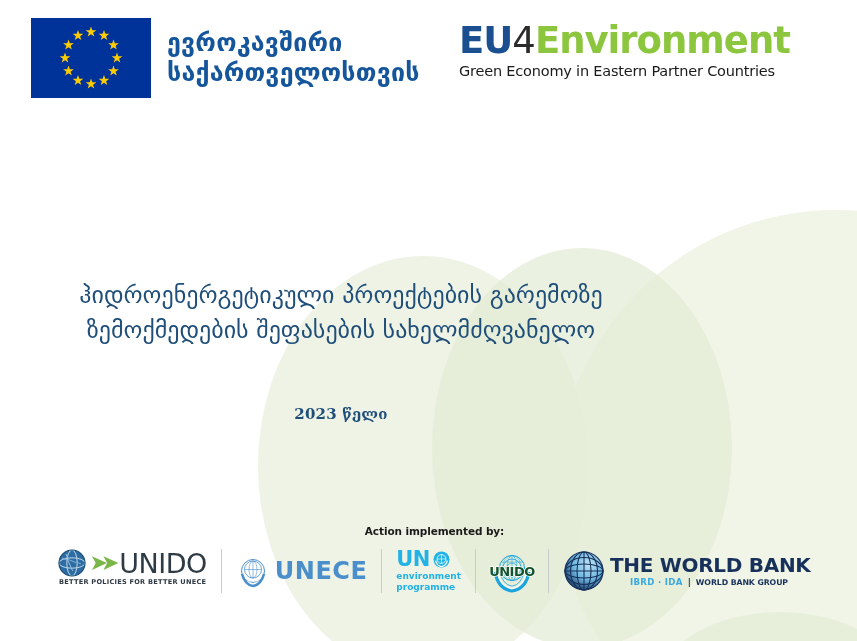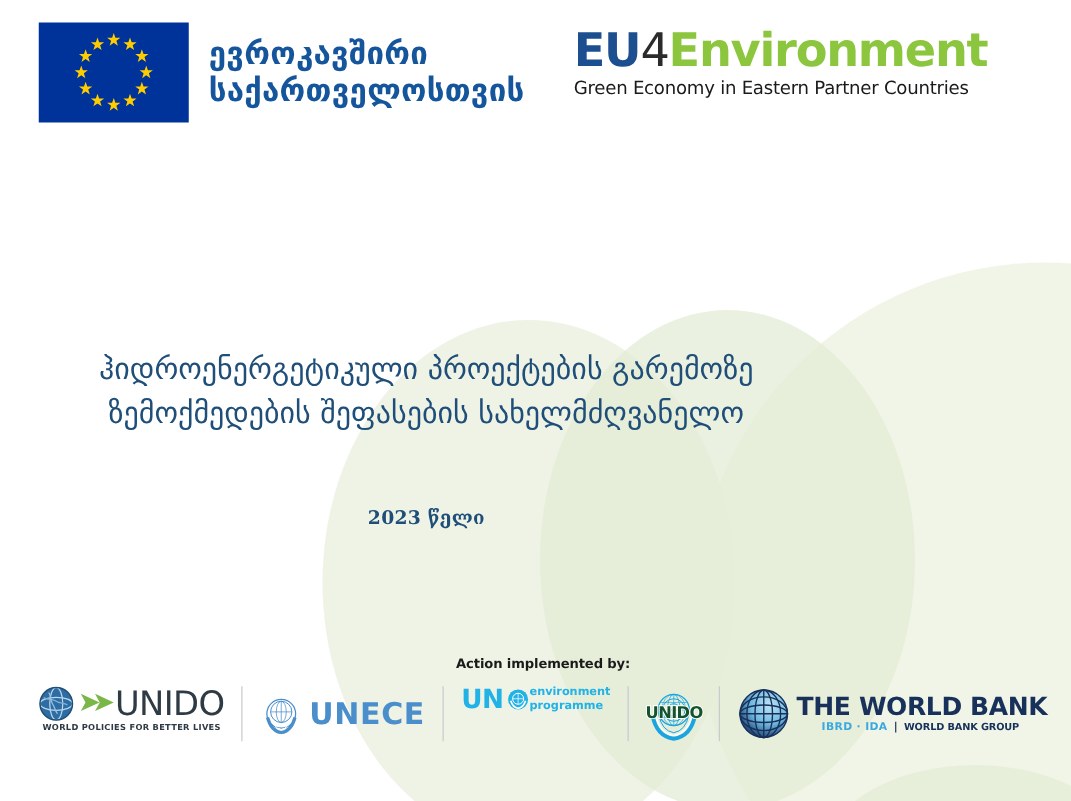--- a/index.html
+++ b/index.html
@@ -223,21 +223,21 @@
     font-family: "DejaVu Sans", sans-serif;
     font-size: 24px;
     font-weight: 700;
     color: #4a8ecb;
     letter-spacing: .5px;
     margin-left: 5px;
     line-height: 1;
   }
 
   
-  .unep { align-items: flex-start; gap: 1px; }
+  .unep { flex-direction: column; align-items: flex-start; gap: 1px; }
   .unep-top { display: flex; align-items: center; gap: 3px; }
   .unep-un {
     font-family: "DejaVu Sans", sans-serif;
     font-size: 21px;
     font-weight: 700;
     color: #21b2e6;
     line-height: 1;
     letter-spacing: -.5px;
   }
   .unep-sub {
@@ -356,21 +356,21 @@
             <circle cx="14" cy="14" r="13" fill="#2e6da4"></circle>
             <ellipse cx="14" cy="14" rx="13" ry="5.2" fill="none" stroke="#bcd7ea" stroke-width="1"></ellipse>
             <ellipse cx="14" cy="14" rx="5.2" ry="13" fill="none" stroke="#bcd7ea" stroke-width="1"></ellipse>
             <path d="M4 9c3 2 7 1 10 3s6 1 9 3" fill="none" stroke="#7fb2d8" stroke-width="1"></path>
             <path d="M8 5c2 3 1 6 3 9s2 6 4 8" fill="none" stroke="#9ac4e0" stroke-width="1"></path>
             <circle cx="14" cy="14" r="13" fill="none" stroke="#1d4f77" stroke-width="1.2"></circle>
           </svg>
           <span class="chev">➤➤</span>
           <span class="oecd-word">UNIDO</span>
         </div>
-        <div class="oecd-sub">WORLD POLICIES FOR BETTER LIVES</div>
+        <div class="oecd-sub">BETTER POLICIES FOR BETTER UNECE</div>
       </div>
 
       <div class="divider"></div>
 
       <div class="logo-cell">
         <svg width="34" height="34" viewBox="0 0 34 34" class="un-emblem" aria-hidden="true">
           <circle cx="17" cy="17" r="11.5" fill="none" stroke="#4a8ecb" stroke-width="1"></circle>
           <circle cx="17" cy="15.5" r="8.5" fill="none" stroke="#4a8ecb" stroke-width=".8"></circle>
           <ellipse cx="17" cy="15.5" rx="4" ry="8.5" fill="none" stroke="#4a8ecb" stroke-width=".6"></ellipse>
           <line x1="8.5" y1="15.5" x2="25.5" y2="15.5" stroke="#4a8ecb" stroke-width=".6"></line>

